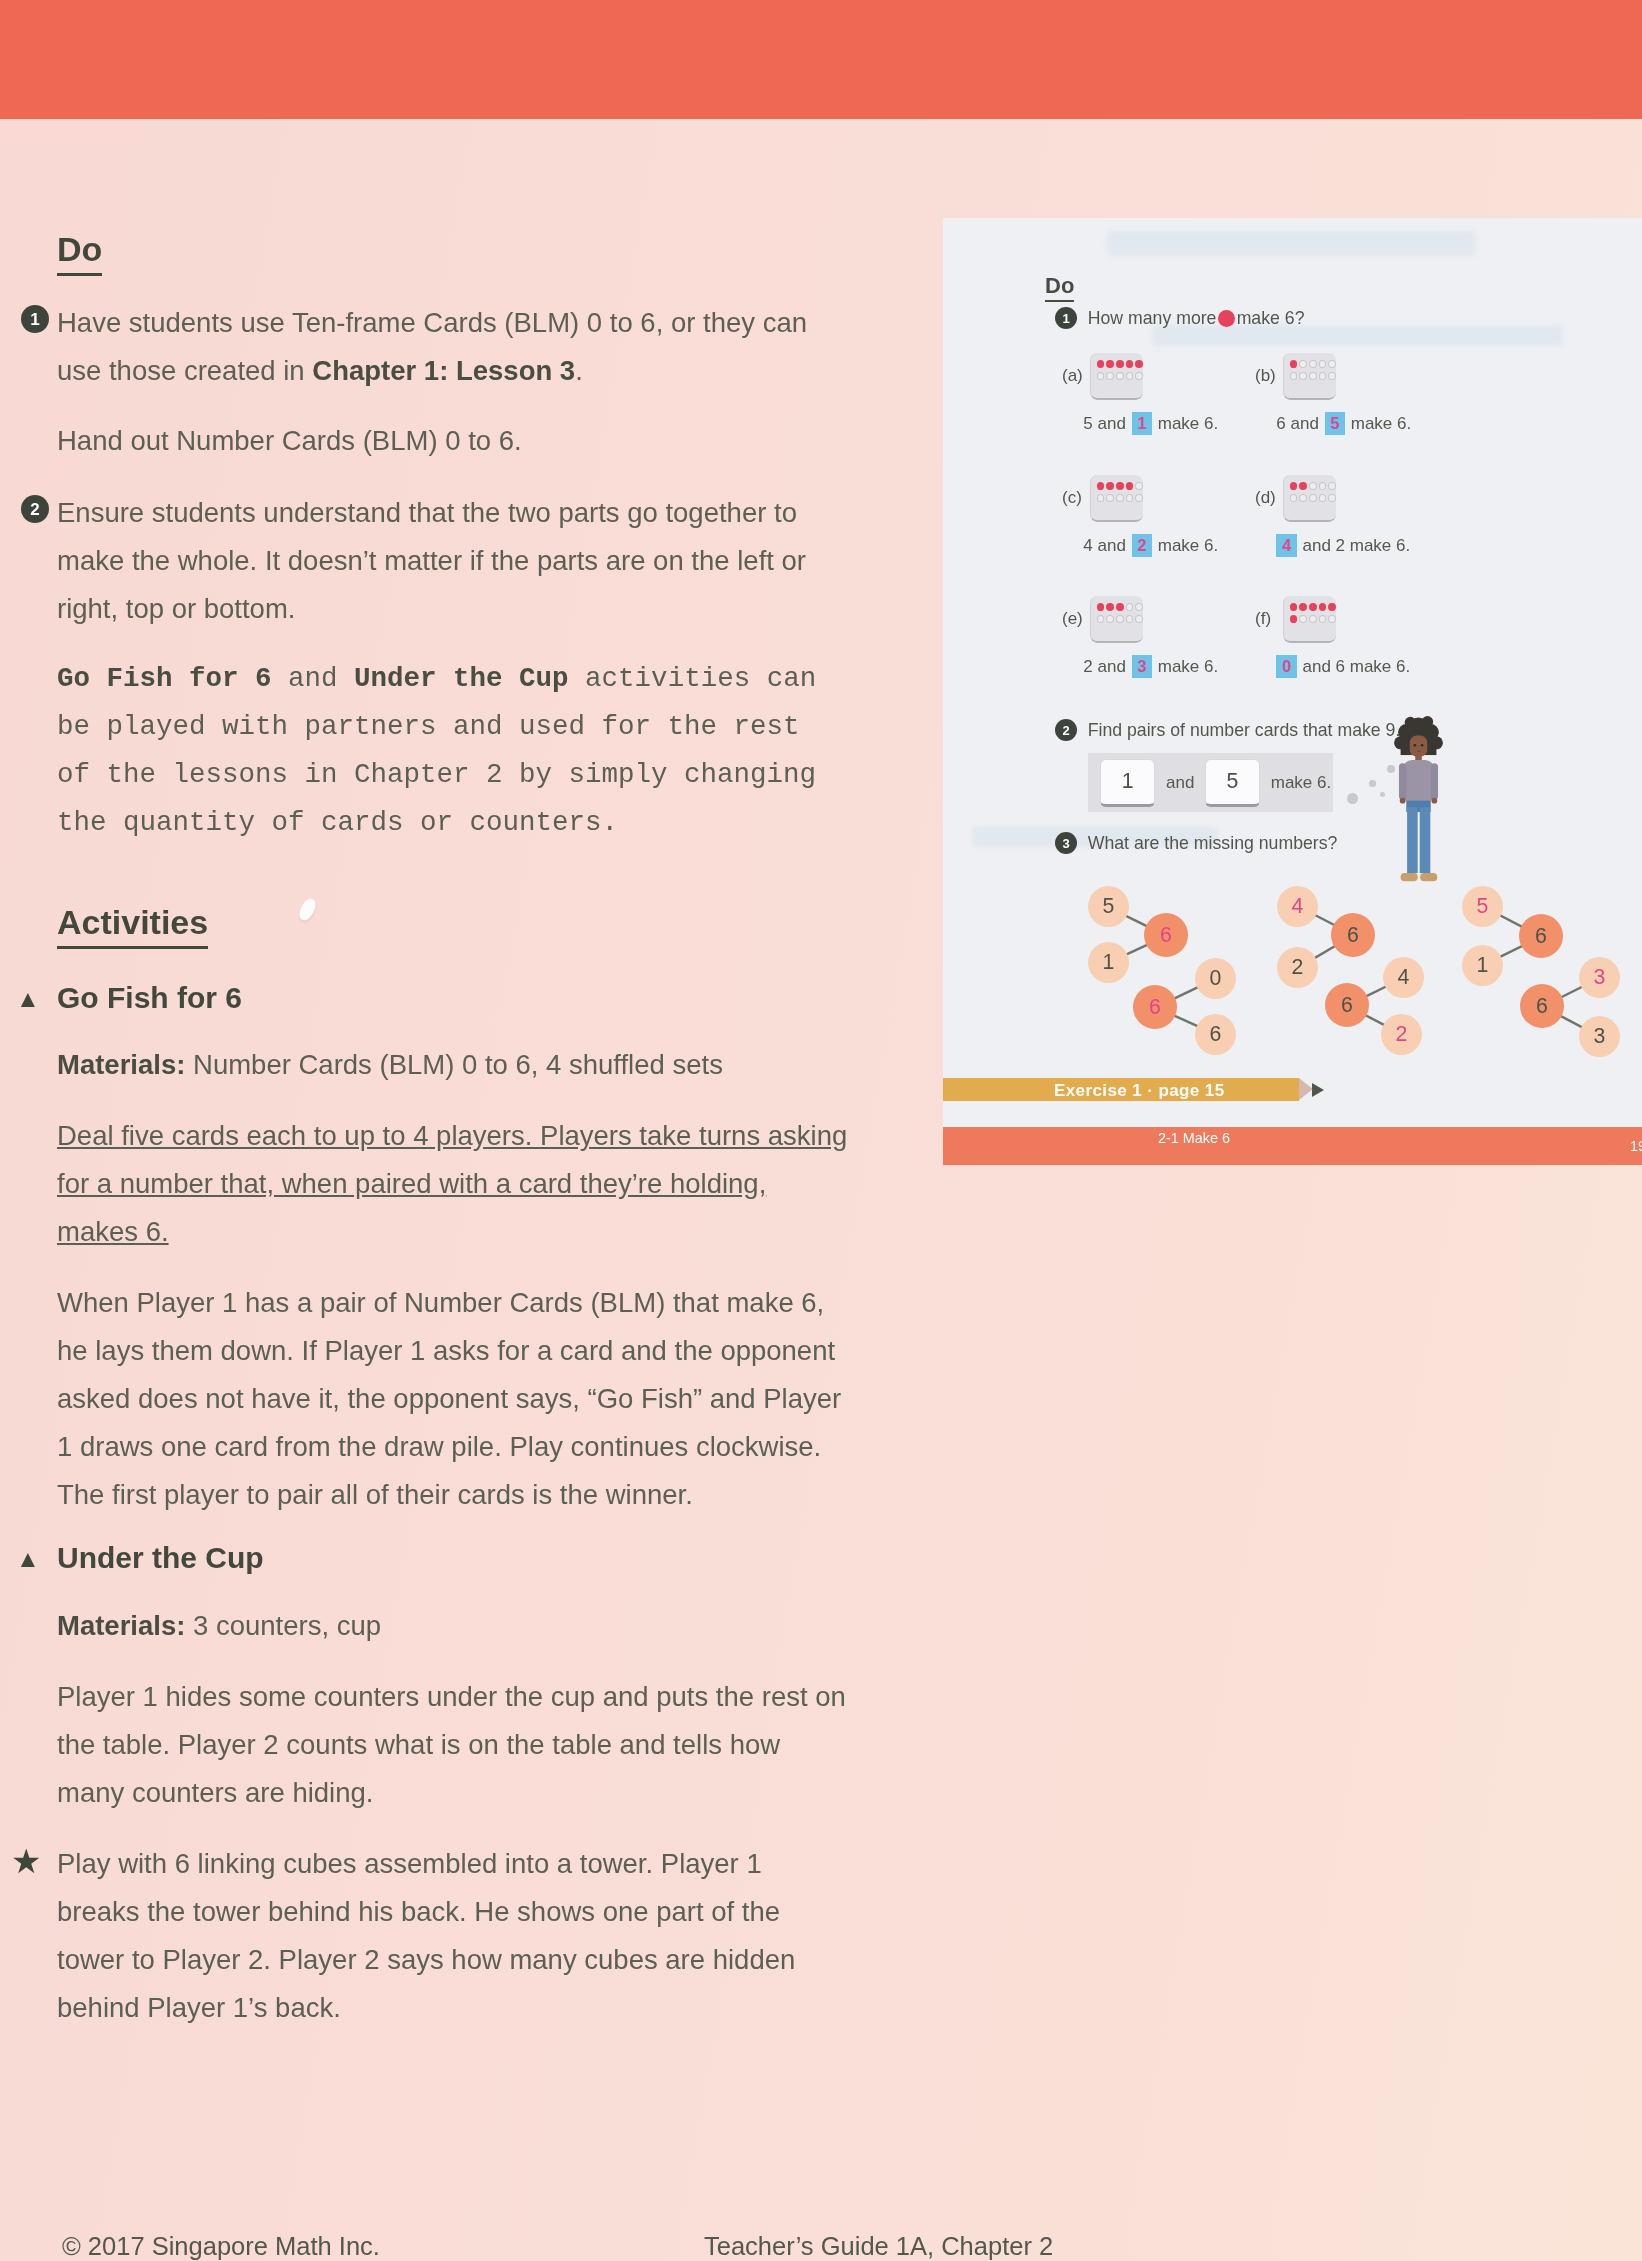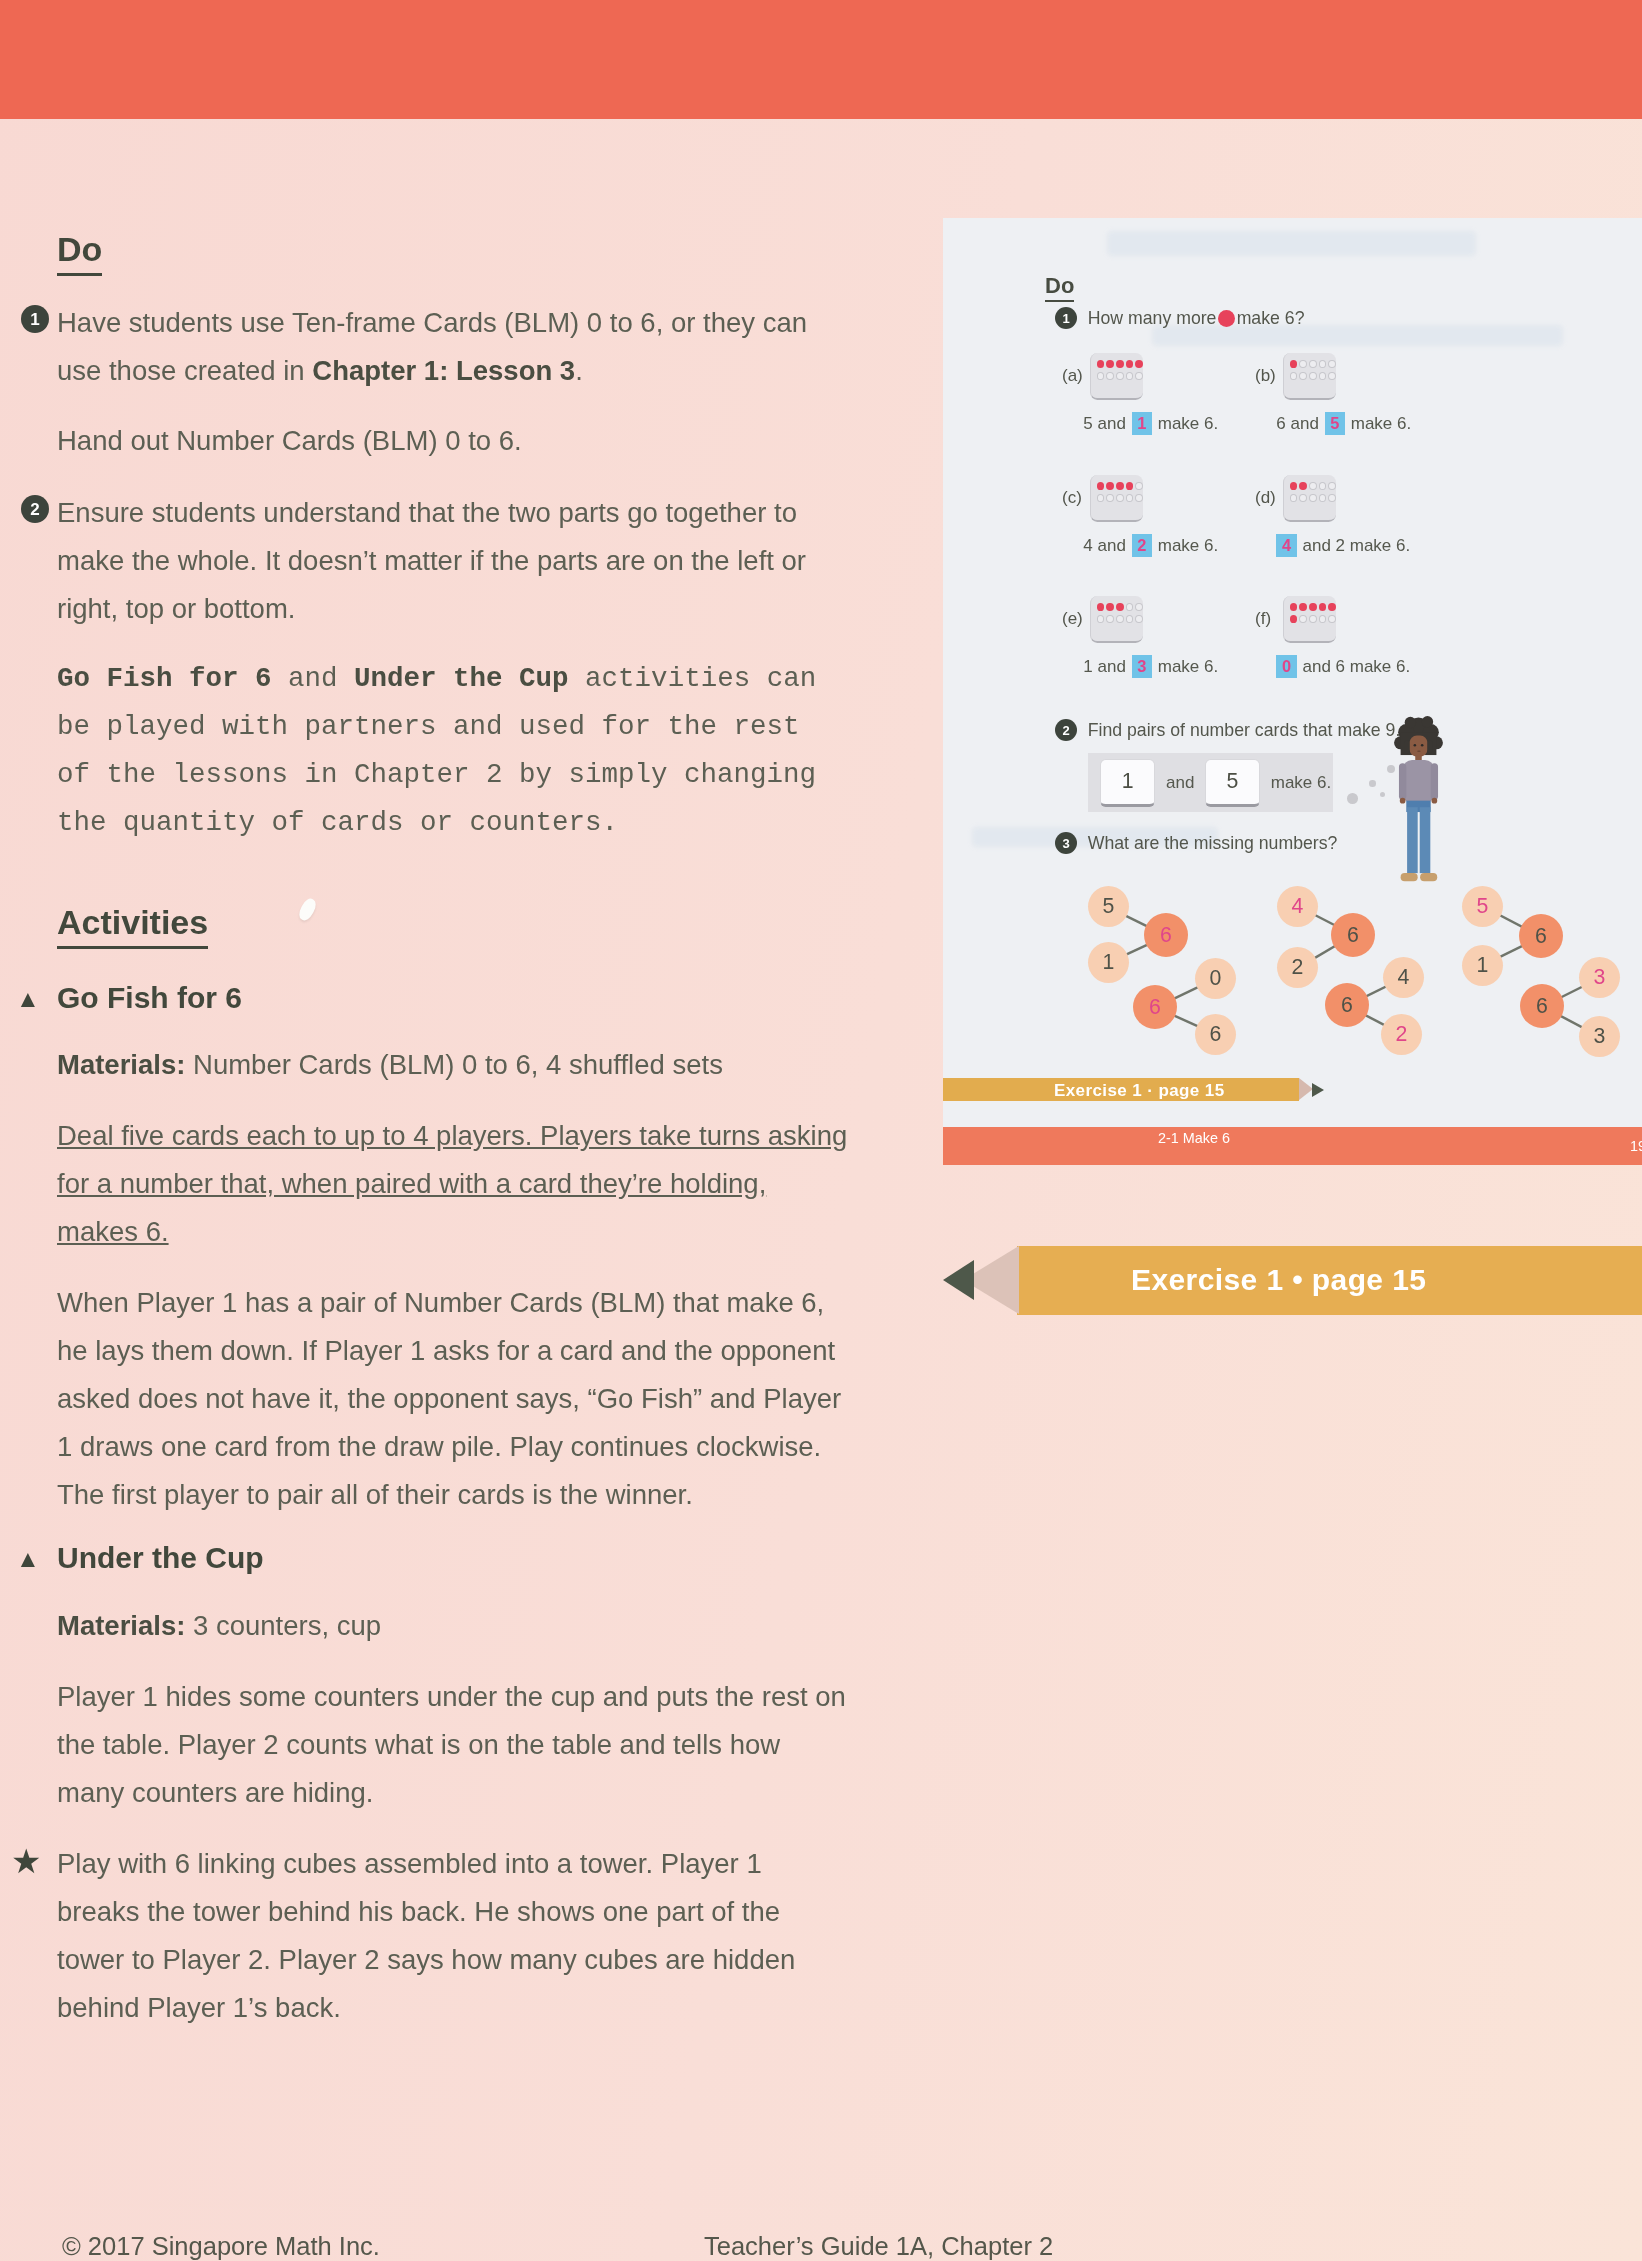--- a/index.html
+++ b/index.html
@@ -255,21 +255,21 @@
             </div>
             <div class="tfrow">
               <span class="dot e"></span>
               <span class="dot e"></span>
               <span class="dot e"></span>
               <span class="dot e"></span>
               <span class="dot e"></span>
             </div>
           </div>
           <div class="tfans">
-            <span>1 and</span>
+            <span>2 and</span>
             <span class="bluebox">3</span>
             <span>make 6.</span>
           </div>
         </div>
         <div class="tfgroup" style="left: 312px; top: 378px;">
           <span class="tflabel">(f)</span>
           <div class="tfcard">
             <div class="tfrow">
               <span class="dot f"></span>
               <span class="dot f"></span>
@@ -382,26 +382,20 @@
     </div>
     <div class="pencil-s-wood"></div>
     <div class="pencil-s-tip"></div>
 
     <div class="pfooter">
       <span class="lesson">2-1  Make 6</span>
       <span class="pno">19</span>
     </div>
   </div>
 
-  <div class="abs" id="bigbanner">
-    <div class="bp-body"></div>
-    <div class="bp-wood"></div>
-    <div class="bp-tip"></div>
-    <div class="bp-text">Exercise 1 • page 15</div>
-  </div>
 
   <div class="abs" id="docfooter">
     <span class="fl">© 2017 Singapore Math Inc.</span>
     <span class="fr">Teacher’s Guide 1A, Chapter 2</span>
   </div>
 
 </div>
 
 
 </body></html>

